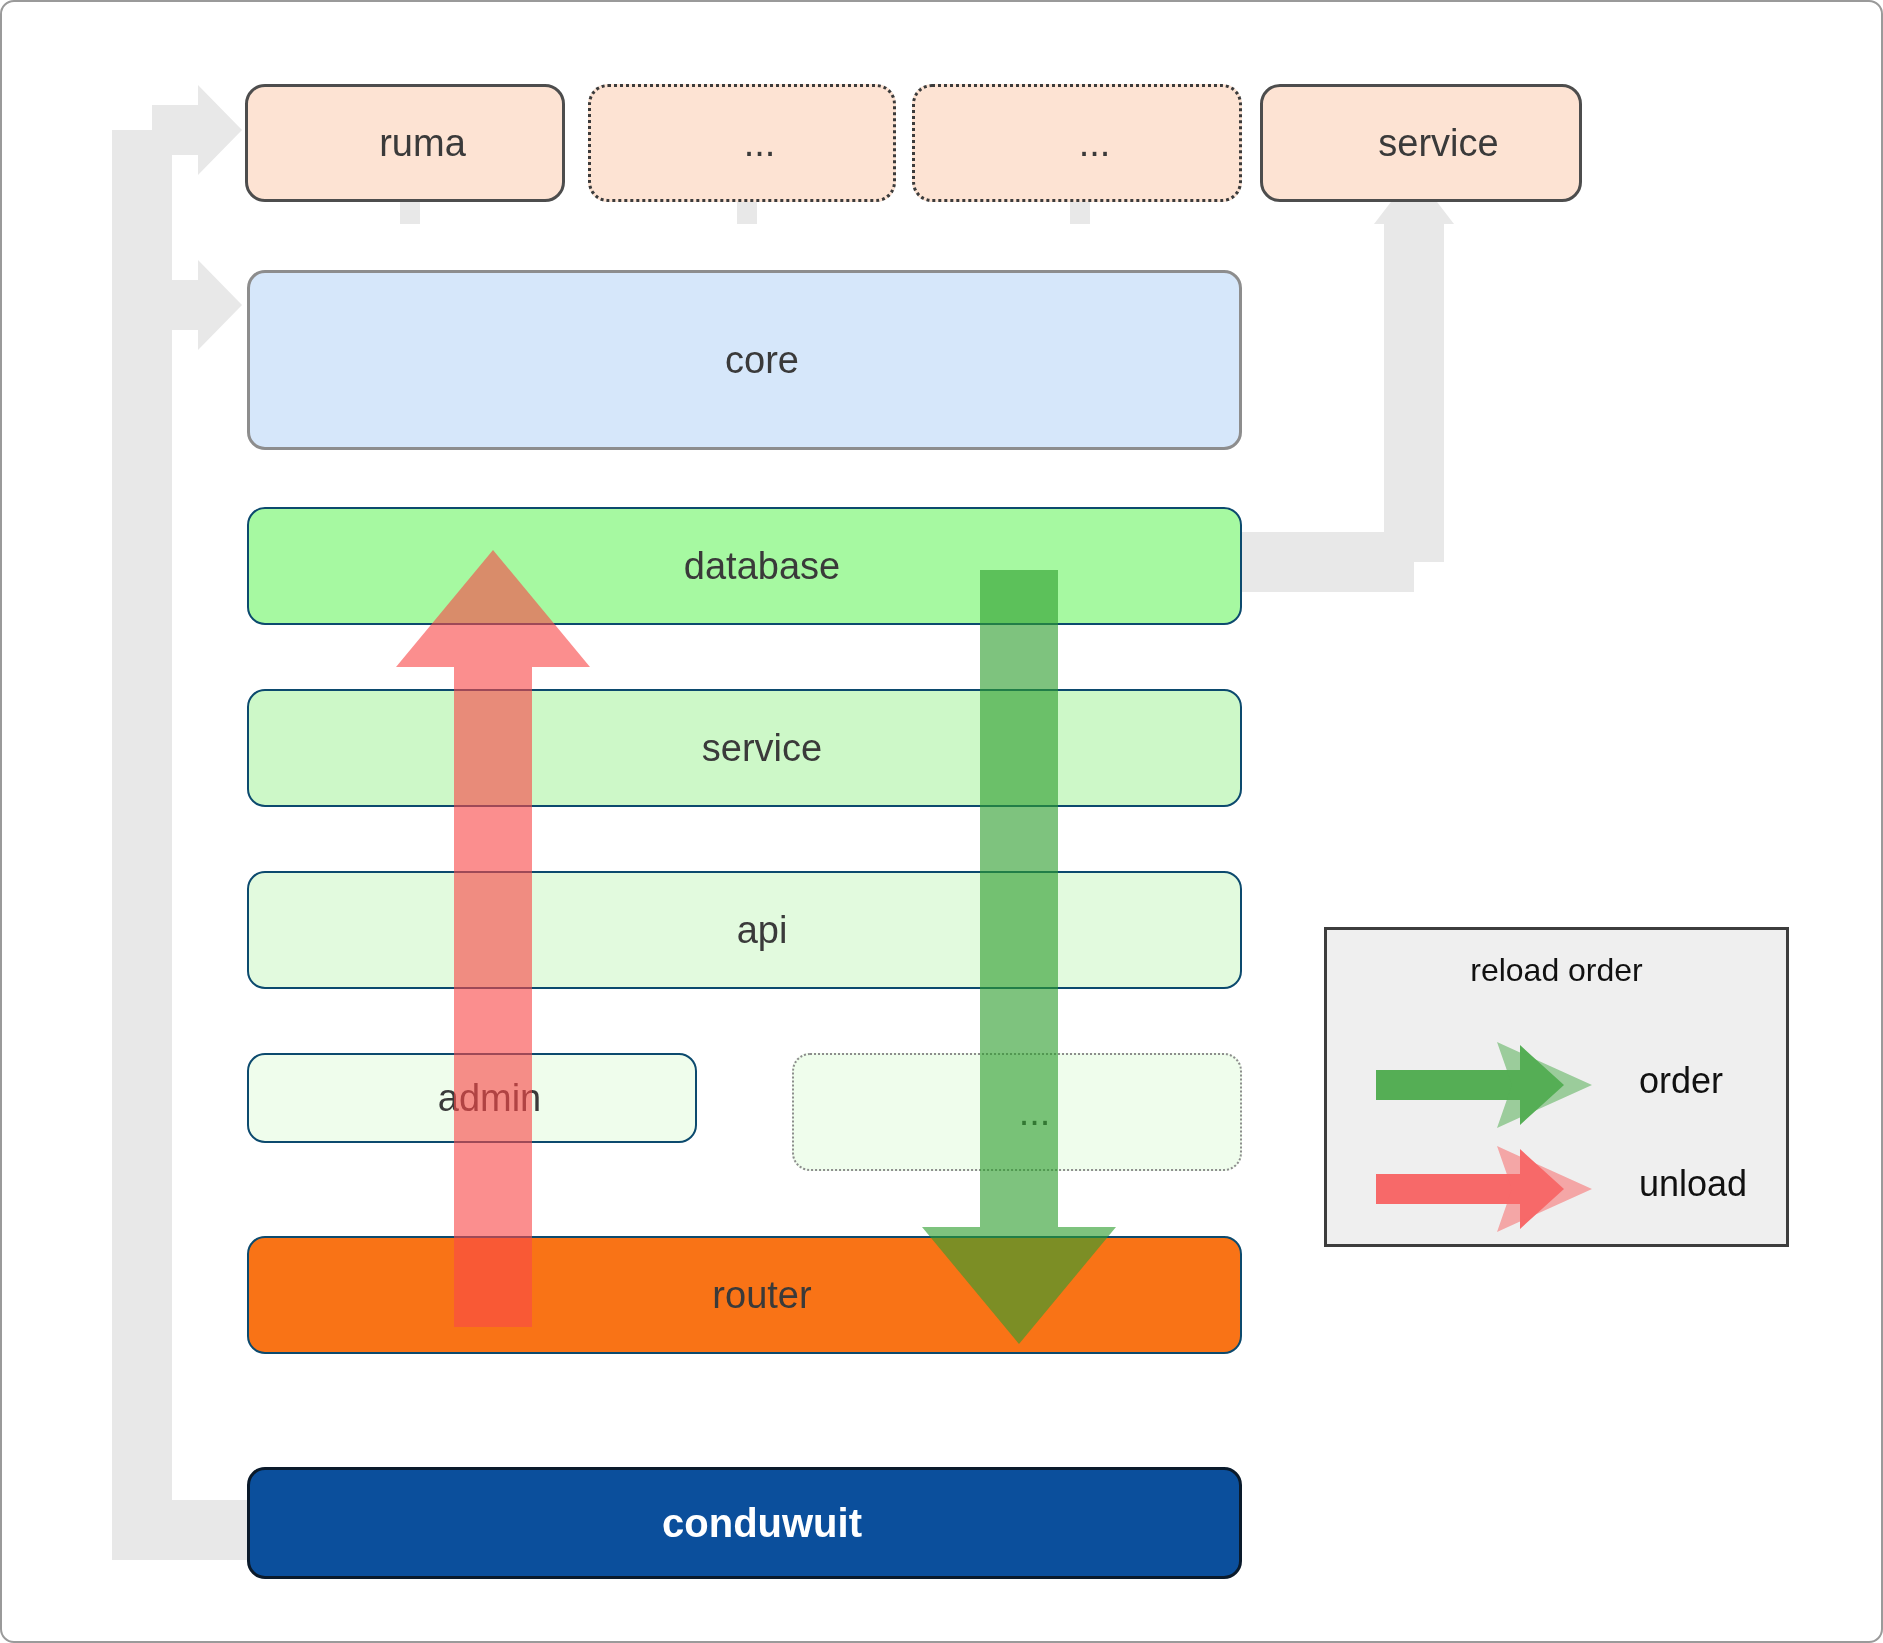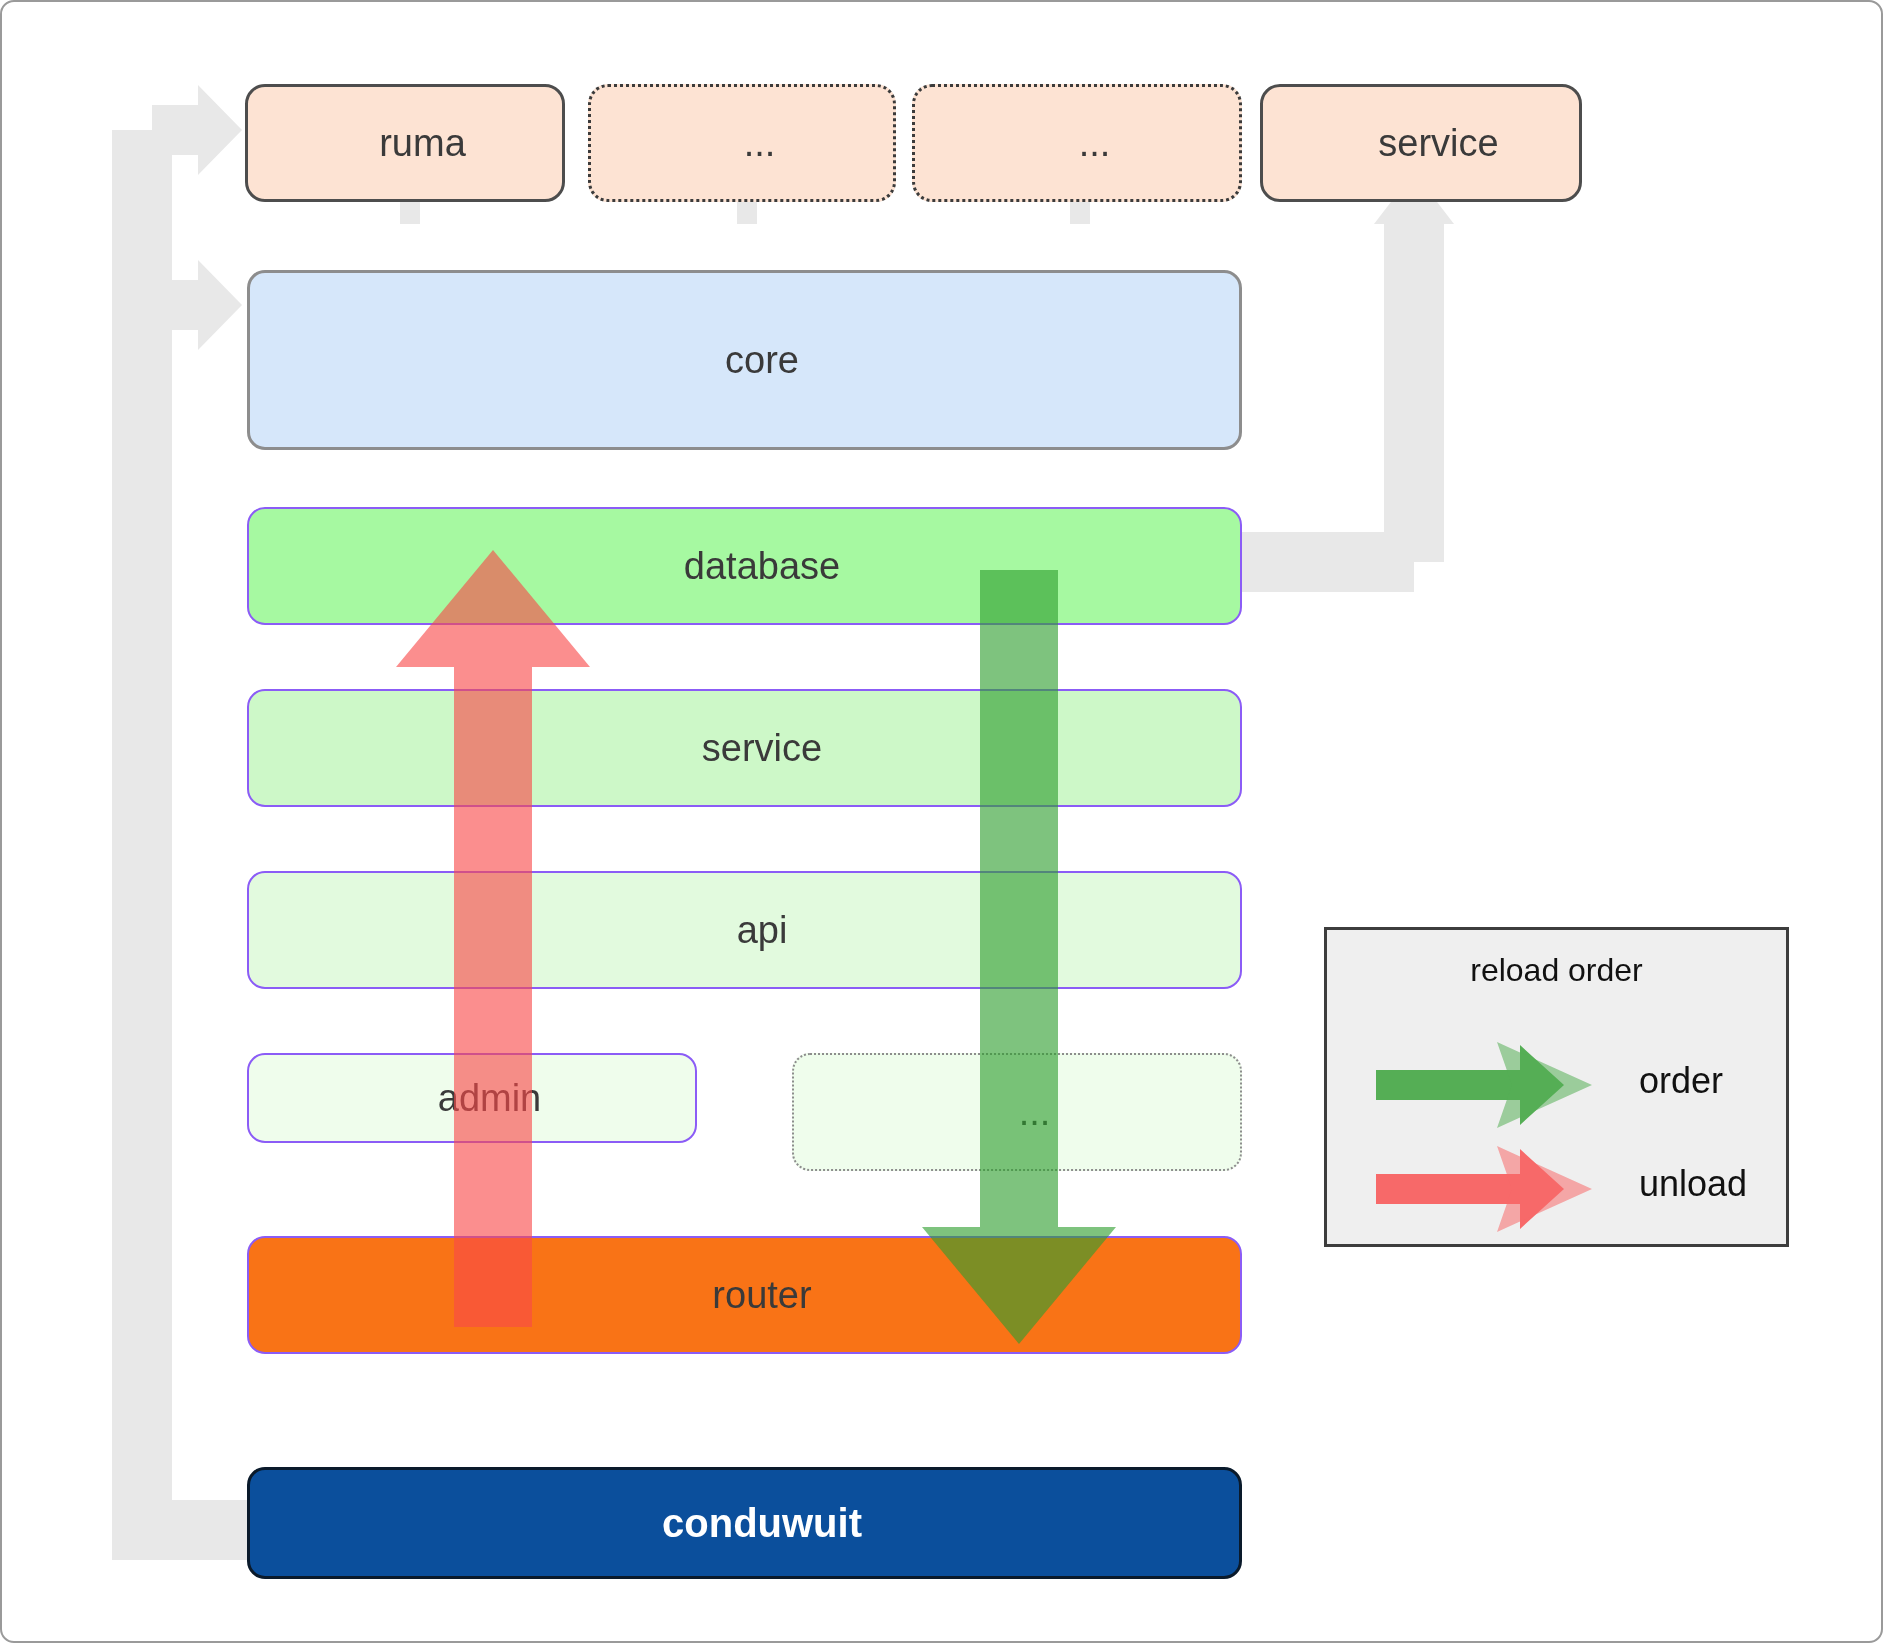--- a/index.html
+++ b/index.html
@@ -39,21 +39,21 @@
 
   
   .core{
     background:#d6e7fa;
     border:3px solid #8d8d8d;
     border-radius:18px;
   }
 
   
   .layer{
-    border:2px solid #8b5cf6;
+    border:2px solid #0c4a6e;
     border-radius:18px;
   }
   .layer.l-database{ background:#a6f9a1; }
   .layer.l-service { background:#cdf8c8; }
   .layer.l-api     { background:#e2fade; }
   .layer.l-admin   { background:#effdec; }
   .layer.l-dots    { background:#effdec; border:2px dotted #8d8d8d; }
   .layer.l-router  { background:#f97316; }
 
   .binbar{

